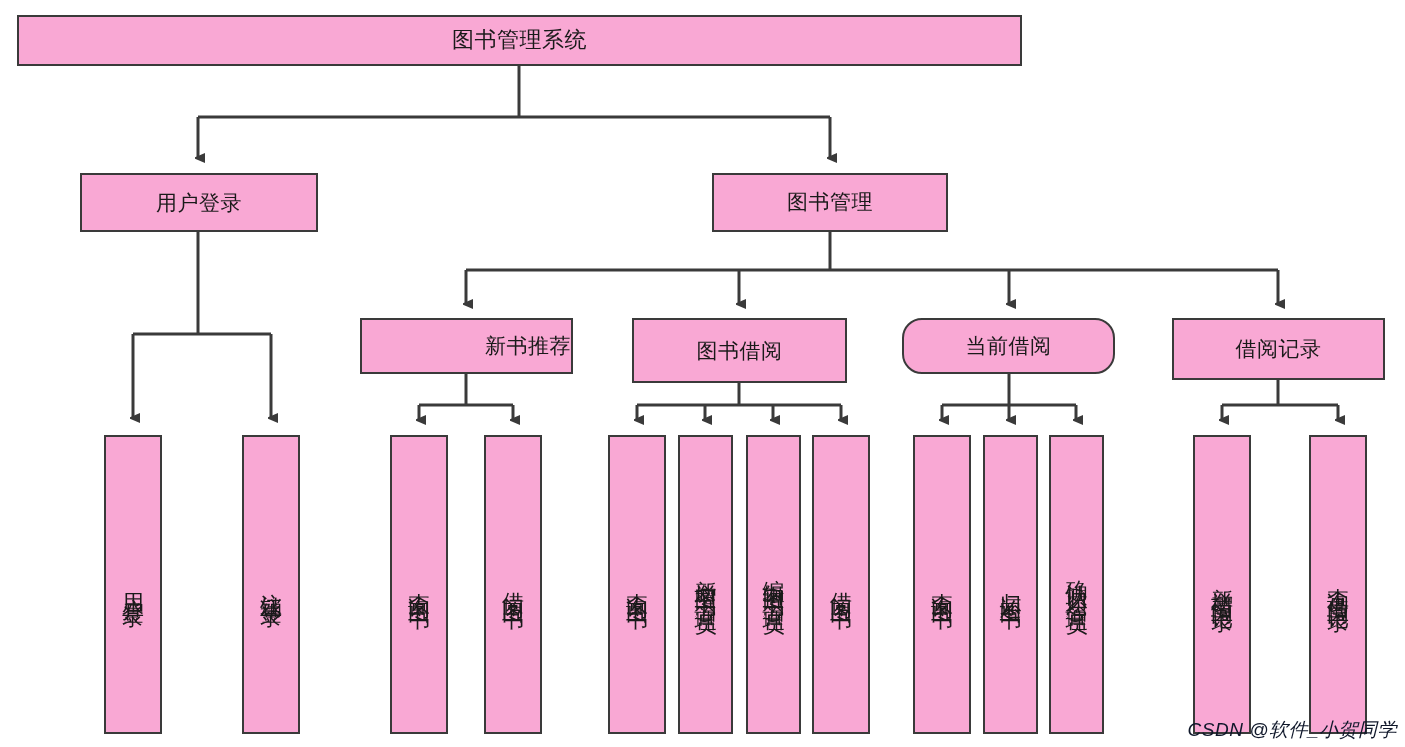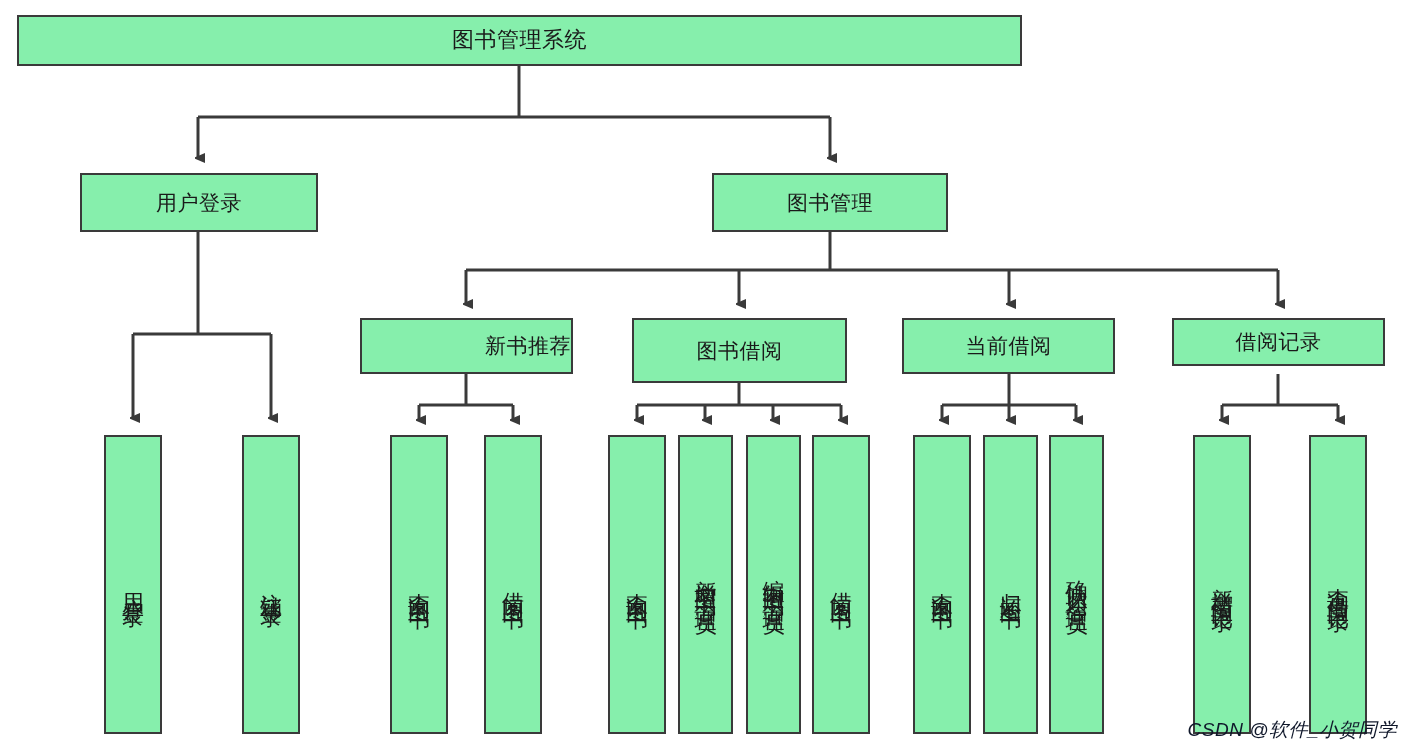--- a/index.html
+++ b/index.html
@@ -22,21 +22,21 @@
     left: 0;
     top: 0;
     width: 1405px;
     height: 747px;
     pointer-events: none;
   }
   .node {
     position: absolute;
     box-sizing: border-box;
     border: 2.5px solid #3a3a3a;
-    background: #86efac;
+    background: #f9a8d4;
     display: flex;
     align-items: center;
     justify-content: center;
     color: #1a1a1a;
   }
   .node .lbl {
     display: block;
     text-align: center;
     line-height: 1.12;
   }
@@ -131,34 +131,34 @@
     </g>
   </svg>
 
   <div class="node h root" style="left:17px; top:15px; width:1005px; height:51px;">
     <span class="lbl">图书管理系统</span>
   </div>
 
   <div class="node h" style="left:80px; top:173px; width:238px; height:59px;">
     <span class="lbl">用户登录</span>
   </div>
-  <div class="node h" style="left:712px; top:173px; width:236px; height:59px;">
+  <div class="node h" style="left:712px; top:173px; width:236px; height:59px;font-family:Liberation Serif, serif;">
     <span class="lbl">图书管理</span>
   </div>
 
   <div class="node h" style="left:360px; top:318px; width:213px; height:56px;justify-content:flex-end;">
     <span class="lbl">新书推荐</span>
   </div>
   <div class="node h" style="left:632px; top:318px; width:215px; height:65px;">
     <span class="lbl">图书借阅</span>
   </div>
-  <div class="node h" style="left:902px; top:318px; width:213px; height:56px;">
+  <div class="node h" style="left:902px; top:318px; width:213px; height:56px;border-radius:20px;">
     <span class="lbl">当前借阅</span>
   </div>
-  <div class="node h" style="left:1172px; top:318px; width:213px; height:48px;">
+  <div class="node h" style="left:1172px; top:318px; width:213px; height:62px;">
     <span class="lbl">借阅记录</span>
   </div>
 
   <div class="node v" style="left:104px; top:435px; width:58px; height:299px;">
     <span class="lbl">用户登录</span>
   </div>
   <div class="node v" style="left:242px; top:435px; width:58px; height:299px;">
     <span class="lbl">注销登录</span>
   </div>
 

